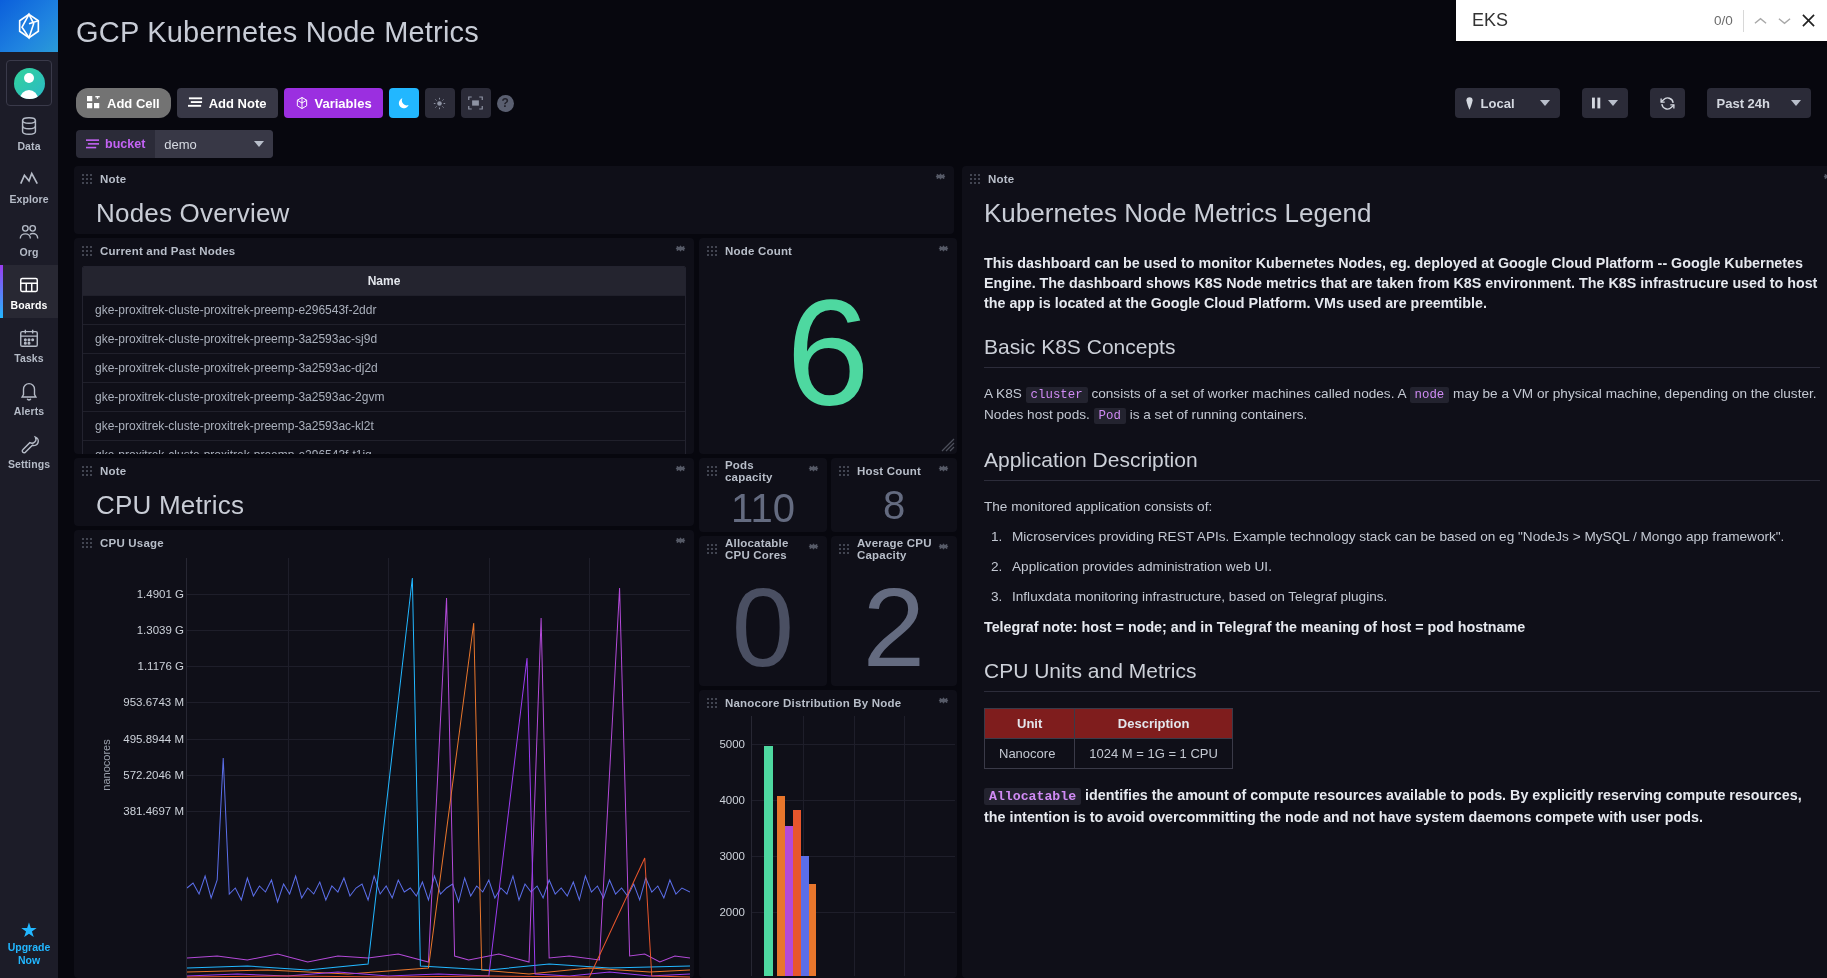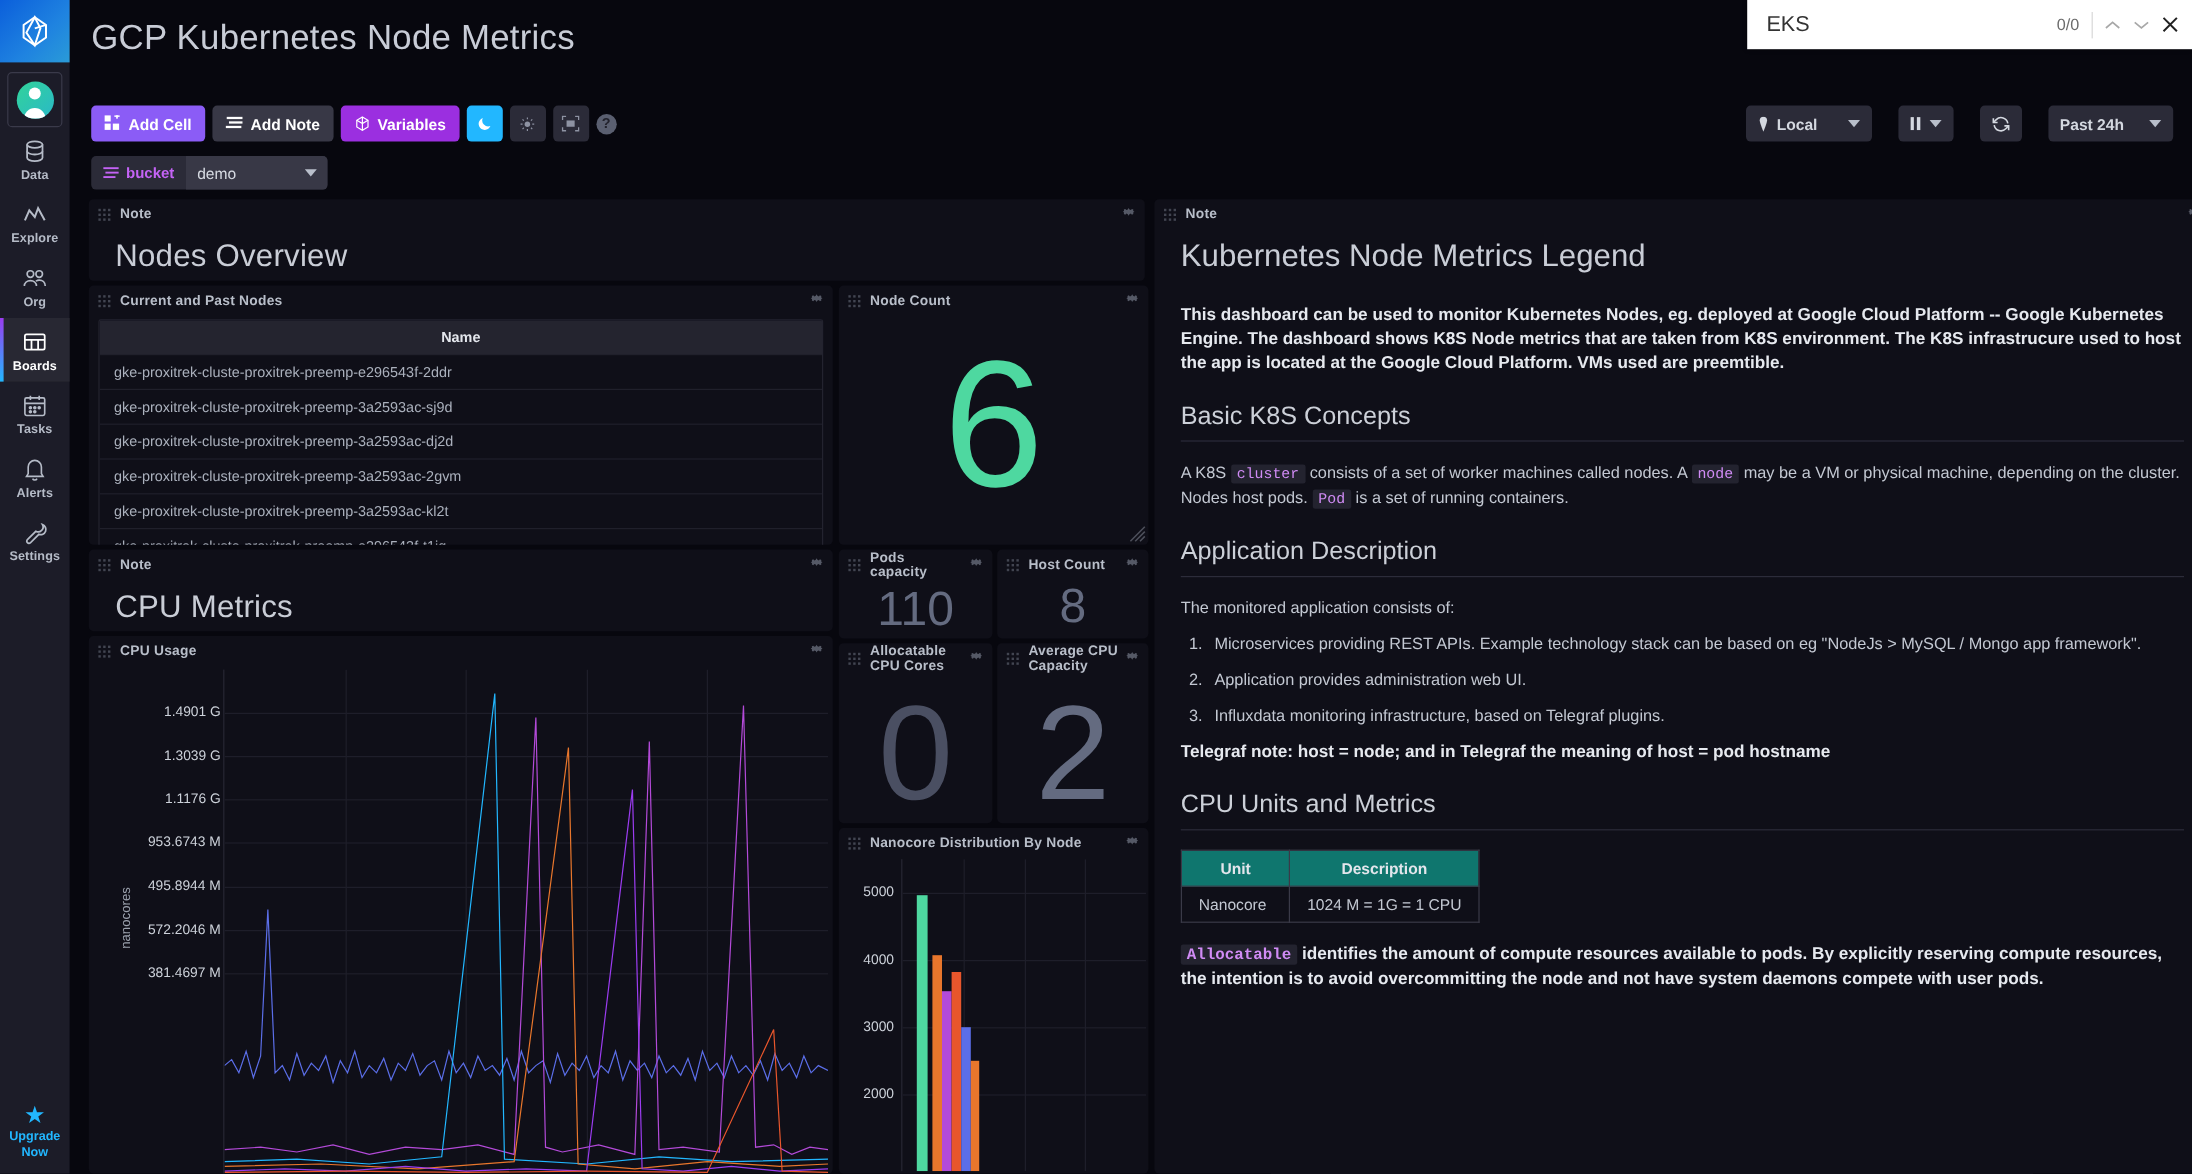--- a/index.html
+++ b/index.html
@@ -53,21 +53,21 @@
     position:absolute; left:18px; top:16px;
     font-size:29px; font-weight:300; color:#c8ccd6; letter-spacing:.2px;
   }
   
   #toolbar { position:absolute; left:18px; top:88px; height:30px; display:flex; gap:6px; align-items:center; }
   .tbtn {
     height:30px; border-radius:4px; display:flex; align-items:center; gap:6px;
     padding:0 11px; font-size:13px; font-weight:700; cursor:pointer; border:none;
     color:#fff; font-family:"Liberation Sans", sans-serif;
   }
-  .tbtn.blue{background:#8b5cf6;}
+  .tbtn.blue{background:#737373;border-radius:12px;}
   .tbtn.grey{background:#383846;}
   .tbtn.purple{background:#9b2fe0;}
   .tbtn.sq{width:30px;padding:0;justify-content:center;}
   .tbtn.cyan{background:#22b7ff;}
   .tbtn.dark{background:#2b2b38;color:#8e93a3;}
   .help-ico{width:17px;height:17px;border-radius:50%;background:#5a5f70;color:#22222c;font-size:12px;font-weight:700;display:flex;align-items:center;justify-content:center;cursor:pointer;}
   
   #toolbar-right{position:absolute; right:16px; top:88px; height:30px; display:flex; gap:22px; align-items:center;}
   .rbtn{height:30px;background:#2b2b38;border-radius:4px;display:flex;align-items:center;gap:7px;padding:0 10px;font-size:13px;font-weight:700;color:#d4d8e0;cursor:pointer;}
   .caret{width:0;height:0;border-left:5px solid transparent;border-right:5px solid transparent;border-top:6px solid #b9bfcb;}
@@ -99,21 +99,21 @@
   .legend-body{padding:4px 22px 0 22px;overflow:hidden;height:100%;}
   .legend-h1{font-size:26px;font-weight:300;color:#c9cdd6;margin:6px 0 24px;}
   .legend-h2{font-size:21px;font-weight:300;color:#ccd0d8;margin:22px 0 0;}
   .rule{height:1px;background:#2c2c3a;margin:8px 0 16px;}
   .legend-strong{font-size:14.3px;font-weight:700;color:#e6e9ef;line-height:20px;}
   .legend-p{font-size:13.6px;color:#c3c8d2;line-height:20px;margin-top:12px;}
   code.k{background:#23232f;color:#d08bf5;font-family:"Liberation Mono",monospace;font-size:12.4px;padding:1px 5px;border-radius:2px;}
   ol.legend-ol{margin:10px 0 0 0;padding-left:22px;}
   ol.legend-ol li{font-size:13.6px;color:#c3c8d2;line-height:20px;margin-bottom:10px;padding-left:6px;}
   table.unit-tbl{border-collapse:collapse;margin-top:14px;}
-  table.unit-tbl th{background:#0f766e;color:#e3e6ec;font-size:13px;font-weight:700;padding:7px 32px;border:1px solid #3a3a48;}
+  table.unit-tbl th{background:#7f1d1d;color:#e3e6ec;font-size:13px;font-weight:700;padding:7px 32px;border:1px solid #3a3a48;}
   table.unit-tbl td{color:#c3c8d2;font-size:13px;padding:7px 14px;border:1px solid #3a3a48;}
 
   
   .chart-area{position:absolute;left:0;right:0;top:22px;bottom:0;}
   .ylabel{position:absolute;left:6px;top:50%;transform:translateY(-50%) rotate(-90deg);font-size:11px;color:#9ba1ad;white-space:nowrap;}
   .ytick{position:absolute;right:0;transform:translateY(-50%);font-size:11.5px;color:#cdd2da;white-space:nowrap;}
   .yticks{position:absolute;left:18px;width:92px;top:0;bottom:0;}
   .plot{position:absolute;left:112px;right:4px;top:6px;bottom:0;border-left:1px solid #272733;overflow:hidden;}
   .gl{position:absolute;left:0;right:0;height:1px;background:#1e1e2a;}
   .gv{position:absolute;top:0;bottom:0;width:1px;background:#1e1e2a;}

